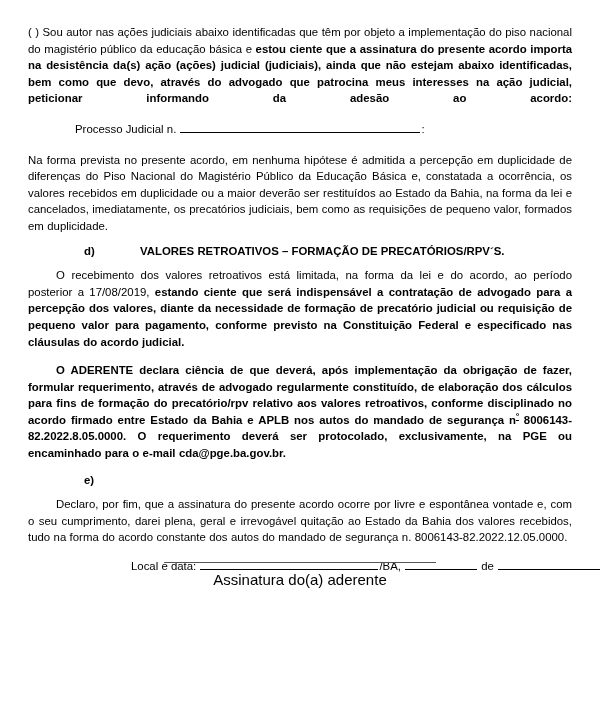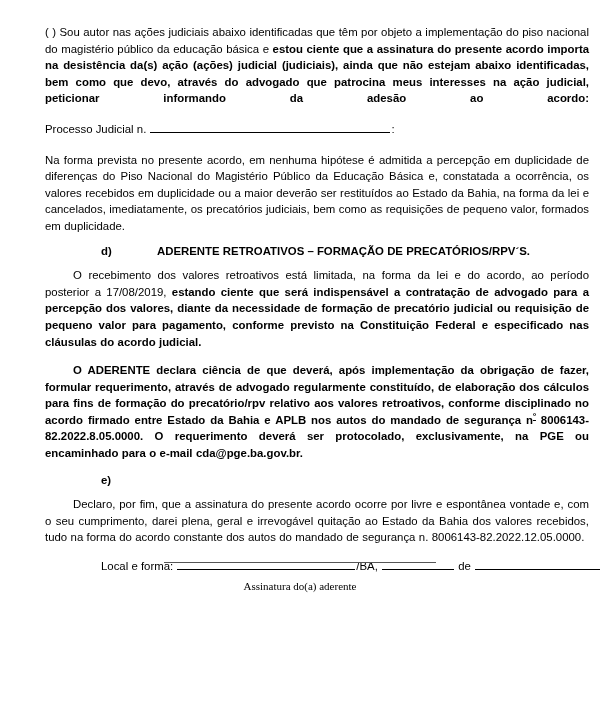--- a/index.html
+++ b/index.html
@@ -14,21 +14,21 @@
     overflow: hidden;
     font-family: "Liberation Sans", sans-serif;
     color: #000000;
     -webkit-font-smoothing: antialiased;
   }
   .page {
     position: relative;
     width: 600px;
     height: 724px;
     box-sizing: border-box;
-    padding: 24px 28px 0 45px;
+    padding: 24px 28px 0 28px;
   }
   .doc-body {
     width: 544px;
   }
   p.para {
     margin: 0;
     font-size: 11.4px;
     line-height: 16.6px;
     text-align: justify;
     text-justify: inter-word;
@@ -61,20 +61,21 @@
   }
   .section-head .heading-text {
     white-space: nowrap;
   }
 
   
   .field-line {
     font-size: 11.4px;
     line-height: 16.6px;
     white-space: nowrap;
+    margin-left: 47px;
   }
   .field-line.indented { padding-left: 56px; }
 
   .fill {
     display: inline-block;
     border-bottom: 1px solid #000;
     vertical-align: baseline;
     height: 11px;
     margin: 0 1px;
   }
@@ -91,24 +92,23 @@
     width: 600px;
     text-align: center;
   }
   .sig-line {
     width: 272px;
     margin: 0 auto;
     border-top: 1px solid #555;
     height: 0;
   }
   .sig-caption {
-    margin-top: 16px;
-    font-size: 11px;
+    margin-top: 9px;
+    font-size: 15px;
     line-height: 15px;
-    font-family: Liberation Serif, serif;
   }
   sup.ord {
     font-size: 0.72em;
     vertical-align: super;
     text-decoration: underline;
     line-height: 0;
   }
 </style>
 </head>
 <body>
@@ -123,21 +123,21 @@
     <div class="field-line"><span>Processo Judicial n.</span> <span class="fill w-process" title=""></span><span>:</span></div>
 
     <div class="sp-14"></div>
 
     <p class="para">Na forma prevista no presente acordo, em nenhuma hipótese é admitida a percepção em duplicidade de diferenças do Piso Nacional do Magistério Público da Educação Básica e, constatada a ocorrência, os valores recebidos em duplicidade ou a maior deverão ser restituídos ao Estado da Bahia, na forma da lei e cancelados, imediatamente, os precatórios judiciais, bem como as requisições de pequeno valor, formados em duplicidade.</p>
 
     <div class="sp-8"></div>
 
     <div class="section-head">
         <span class="marker">d)</span>
-        <span class="heading-text">ADERENTE RETROATIVOS – FORMAÇÃO DE PRECATÓRIOS/RPV´S.</span>
+        <span class="heading-text">VALORES RETROATIVOS – FORMAÇÃO DE PRECATÓRIOS/RPV´S.</span>
       </div>
 
     <div class="sp-8"></div>
 
     <p class="para indent-para"><span>O recebimento dos valores retroativos está limitada, na forma da lei e do acordo, ao período posterior a 17/08/2019, </span><span class="b">estando ciente que será indispensável a contratação de advogado para a percepção dos valores, diante da necessidade de formação de precatório judicial ou requisição de pequeno valor para pagamento, conforme previsto na Constituição Federal e especificado nas cláusulas do acordo judicial.</span></p>
 
     <div class="sp-12"></div>
 
     <p class="para indent-para b"><span>O ADERENTE</span><span> declara ciência de que deverá, após implementação da obrigação de fazer, formular requerimento, através de advogado regularmente constituído, de elaboração dos cálculos para fins de formação do precatório/rpv relativo aos valores retroativos, conforme disciplinado no acordo firmado entre Estado da Bahia e APLB nos autos do mandado de segurança n</span><sup class="ord">º</sup><span> 8006143-82.2022.8.05.0000. O requerimento deverá ser protocolado, exclusivamente, na PGE ou encaminhado para o e-mail cda@pge.ba.gov.br.</span></p>
 
@@ -146,21 +146,21 @@
     <div class="section-head">
         <span class="marker">e)</span>
       </div>
 
     <div class="sp-8"></div>
 
     <p class="para indent-para">Declaro, por fim, que a assinatura do presente acordo ocorre por livre e espontânea vontade e, com o seu cumprimento, darei plena, geral e irrevogável quitação ao Estado da Bahia dos valores recebidos, tudo na forma do acordo constante dos autos do mandado de segurança n. 8006143-82.2022.12.05.0000.</p>
 
     <div class="sp-12"></div>
 
-    <div class="field-line indented"><span>Local e forma:</span> <span class="fill w-local"></span><span>/BA,</span> <span class="fill w-dia"></span> <span>de</span> <span class="fill w-mes"></span> <span>de 20</span></div>
+    <div class="field-line indented"><span>Local e data:</span> <span class="fill w-local"></span><span>/BA,</span> <span class="fill w-dia"></span> <span>de</span> <span class="fill w-mes"></span> <span>de 20</span></div>
 
   </div>
 
   <div class="signature-block">
     <div class="sig-line"></div>
     <div class="sig-caption">Assinatura do(a) aderente</div>
   </div>
 </div>
 
 </body></html>

